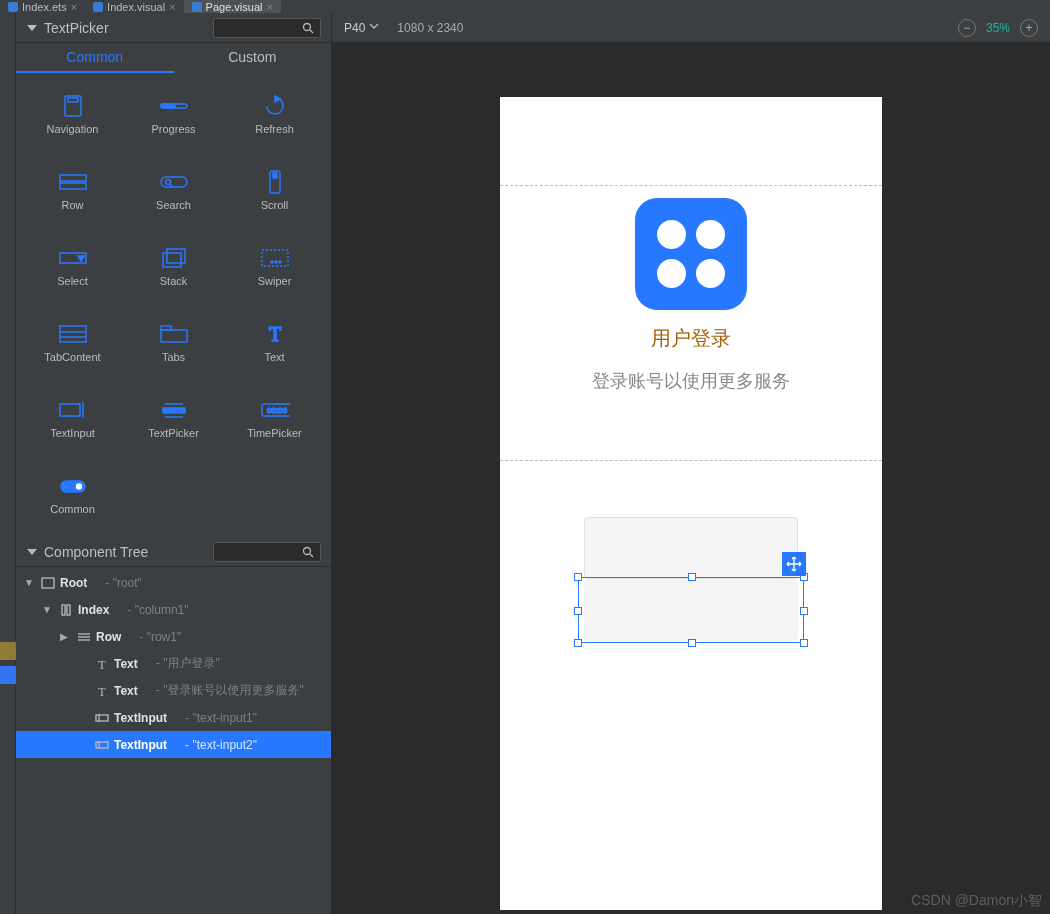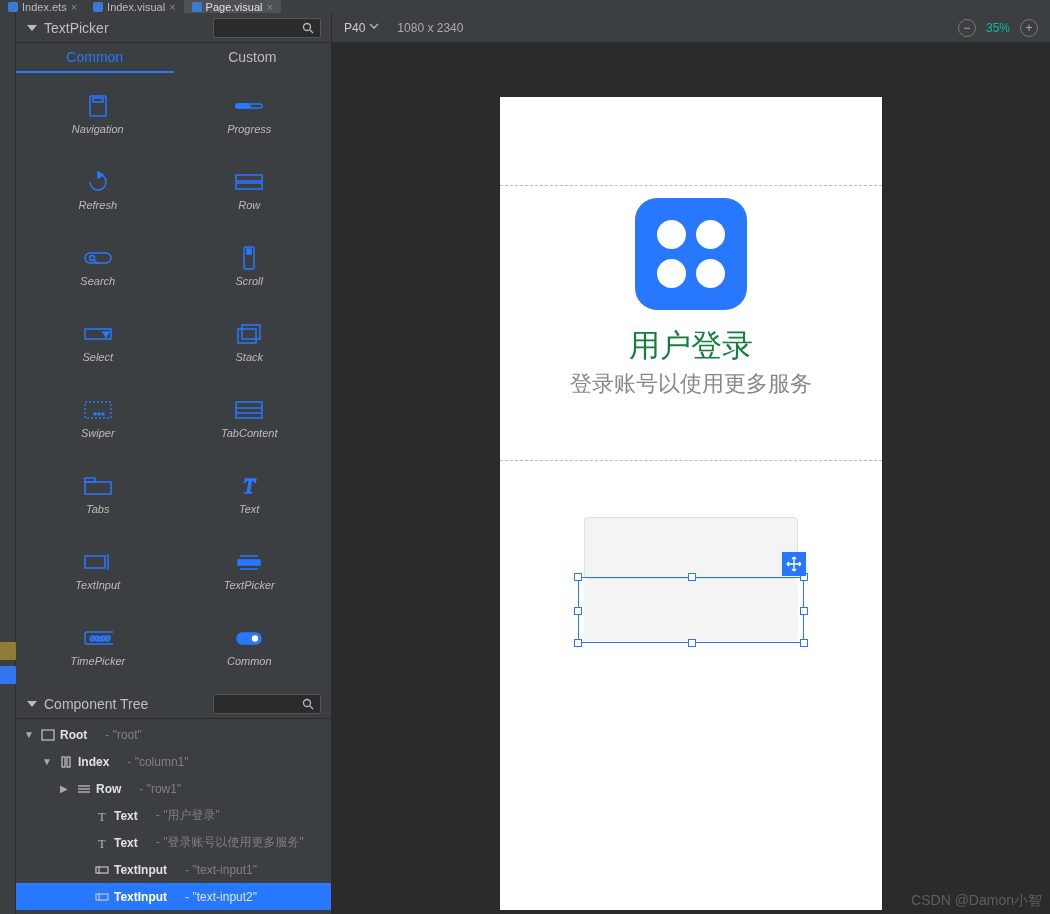--- a/index.html
+++ b/index.html
@@ -84,25 +84,24 @@
     display:flex; height:30px; align-items:center;
   }
   .panel .tabs .tab {
     flex:1; text-align:center; line-height:28px; font-size:14px;
     color:#bbbbbb; border-bottom:2px solid transparent;
   }
   .panel .tabs .tab.active { color:#2878ff; border-bottom:2px solid #2878ff; }
   
   .comp-grid {
     display:grid;
-    grid-template-columns: repeat(2, 1fr);
+    grid-template-columns: repeat(3, 1fr);
     padding: 12px 8px;
     row-gap: 16px;
     column-gap: 4px;
-    font-style: italic;
   }
   .comp-item {
     display:flex; flex-direction:column; align-items:center; justify-content:center;
     height:60px; gap:6px; color:#bbb; font-size:11px;
   }
   .comp-item .icon {
     width:30px; height:22px; display:flex; align-items:center; justify-content:center;
   }
   .comp-item .icon svg { stroke:#2878ff; fill:none; stroke-width:1.6; }
   .tree {
@@ -158,25 +157,25 @@
   .phone .row-guide { top:88px; left:0; right:0; height:276px; border-left:none; border-right:none; }
   .phone .logo {
     position:absolute; top:101px; left:50%; transform:translateX(-50%);
     width:112px;height:112px;background:#2878ff;border-radius:22px;
     display:grid; grid-template-columns:1fr 1fr; grid-template-rows:1fr 1fr;
     gap:10px; padding:22px;
   }
   .phone .logo div { background:#fff; border-radius:50%; }
   .phone .title {
     position:absolute; top:228px; left:0; right:0; text-align:center;
-    font-size:31px; color:#15803d; font-weight:400;
+    font-size:20px; color:#a16207; font-weight:400;
   }
   .phone .subtitle {
     position:absolute; top:272px; left:0; right:0; text-align:center;
-    font-size:22px; color:#888;
+    font-size:18px; color:#888;
   }
   .phone .input1 {
     position:absolute; top:420px; left:84px; width:214px; height:62px;
     background:#f4f4f4; border:1px solid #e0e0e0; border-radius:4px;
   }
   .phone .input2 {
     position:absolute; top:482px; left:84px; width:214px; height:62px;
     background:#f4f4f4; border-radius:4px;
   }
   

